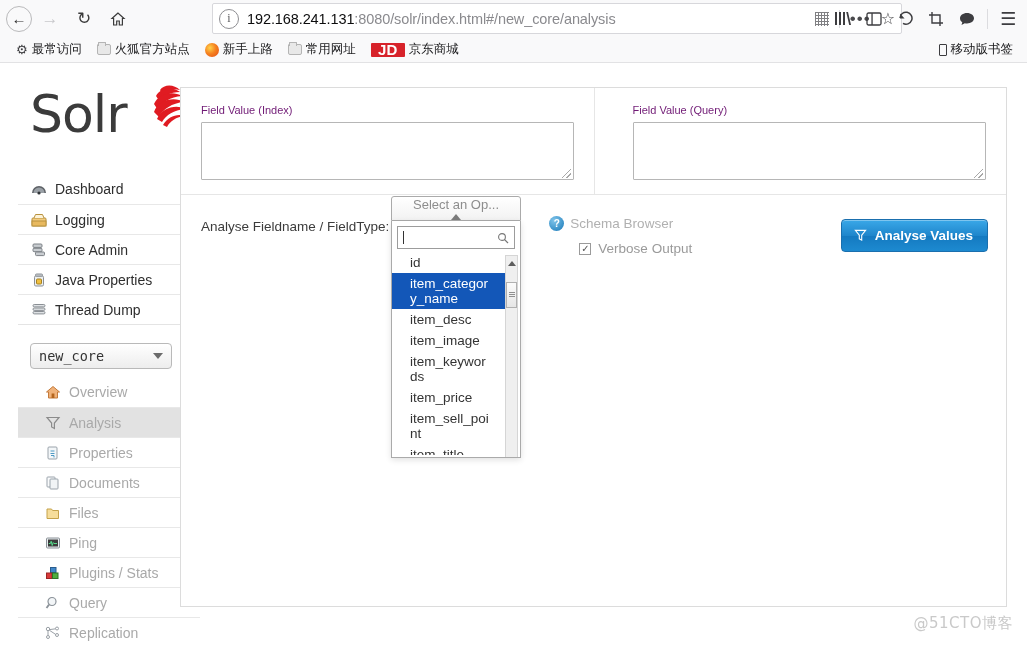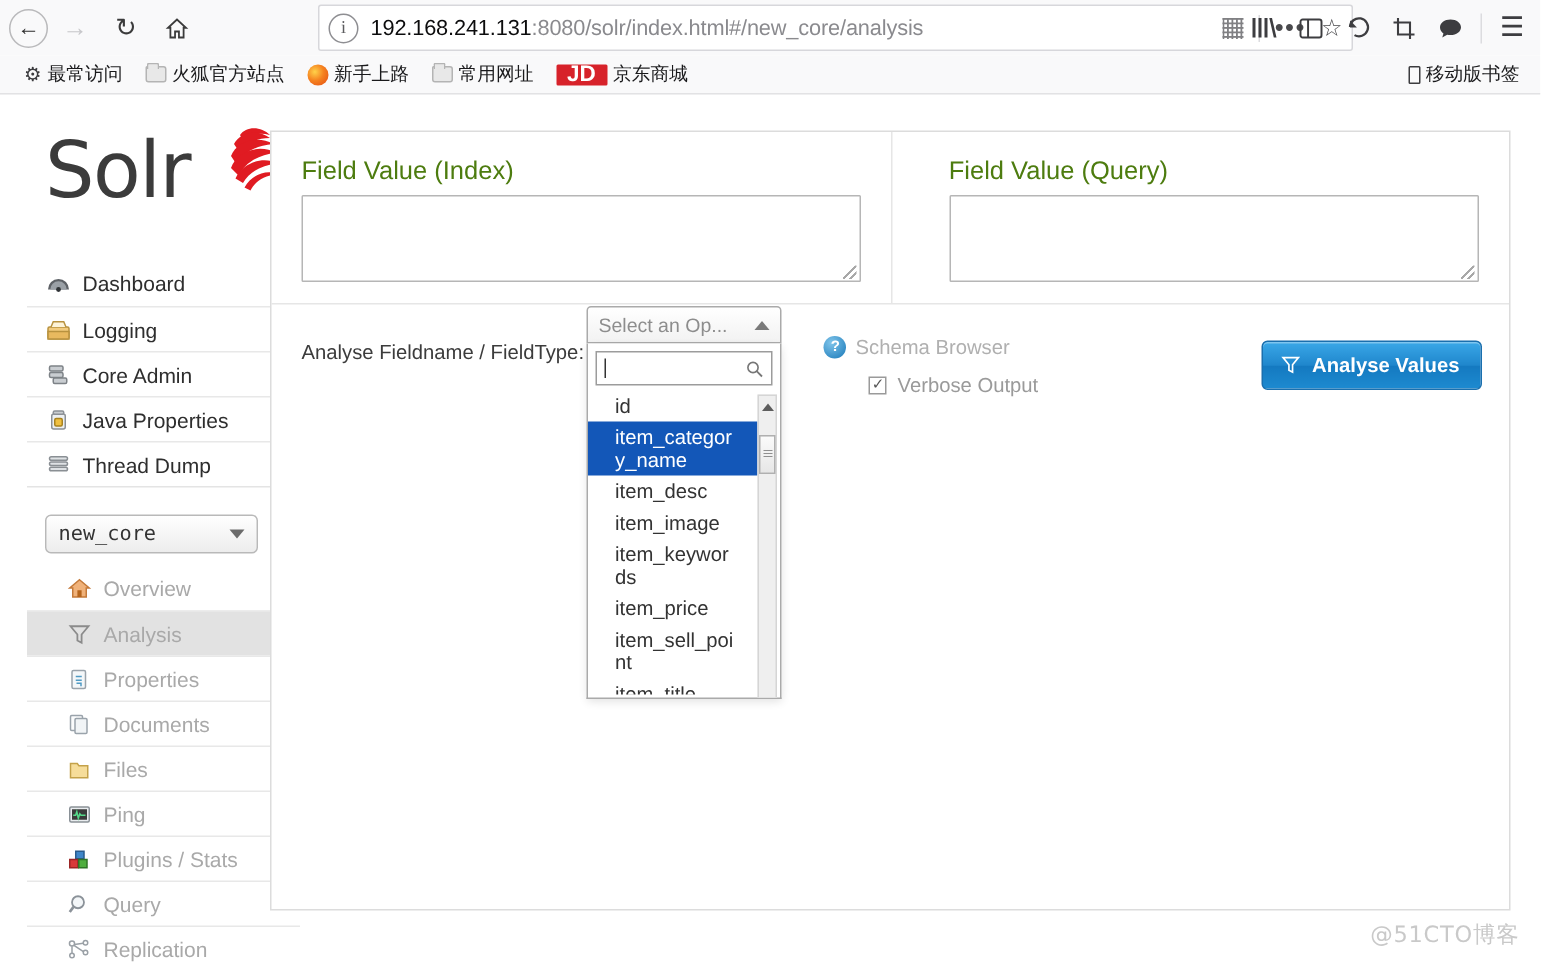--- a/index.html
+++ b/index.html
@@ -122,21 +122,21 @@
   .core-nav .nav-item { padding-left:26px; }
 
   
   .content {
     position:absolute; left:180px; top:23px; width:827px; height:520px;
     border:1px solid #dcdcdc; background:#fff;
   }
   .fv-row { display:flex; border-bottom:1px solid #e6e6e6; }
   .fv-col { width:50%; padding:16px 20px 14px 20px; }
   .fv-col + .fv-col { border-left:1px solid #e6e6e6;padding-left:38px; }
-  .fv-label { font-size:17px; color:#4d7c0f; margin-bottom:6px; }
+  .fv-label { font-size:11px; color:#701a75; margin-bottom:6px; }
   .fv-area {
     width:100%; height:58px; border:1px solid #b6b6b6; background:#fff;
     position:relative; border-radius:1px;
   }
   .fv-grip {
     position:absolute; right:2px; bottom:1px; width:9px; height:9px;
     background-image:
       linear-gradient(135deg, transparent 0 45%, #a8a8a8 45% 55%, transparent 55% 100%),
       linear-gradient(135deg, transparent 0 70%, #a8a8a8 70% 80%, transparent 80% 100%);
     background-size:100% 100%;
@@ -166,21 +166,21 @@
     box-shadow: inset 0 1px 0 rgba(255,255,255,.35);
   }
   .funnel-w { width:13px; height:13px; }
 
   
   .dd { position:absolute; left:210px; top:1px; width:130px; z-index:40; }
   .dd-head {
     height:25px; border:1px solid #aaa; border-radius:3px 3px 0 0;
     background:linear-gradient(#fff,#f2f2f2);
     display:flex; align-items:center; justify-content:space-between;
-    padding:0 7px; font-size:13px; color:#8d8d8d;
+    padding:0 7px; font-size:13px; color:#8d8d8d;flex-direction:column;
   }
   .caret-up { width:0;height:0;border-left:5px solid transparent;border-right:5px solid transparent;border-bottom:6px solid #7a7a7a; }
   .dd-body {
     border:1px solid #aaa; border-top:none; background:#fff;
     box-shadow:0 2px 6px rgba(0,0,0,.12);
   }
   .dd-search-wrap { padding:5px 5px 3px 5px; }
   .dd-search {
     height:23px; border:1px solid #9c9c9c; background:#fff;
     display:flex; align-items:center; justify-content:space-between; padding:0 5px;

